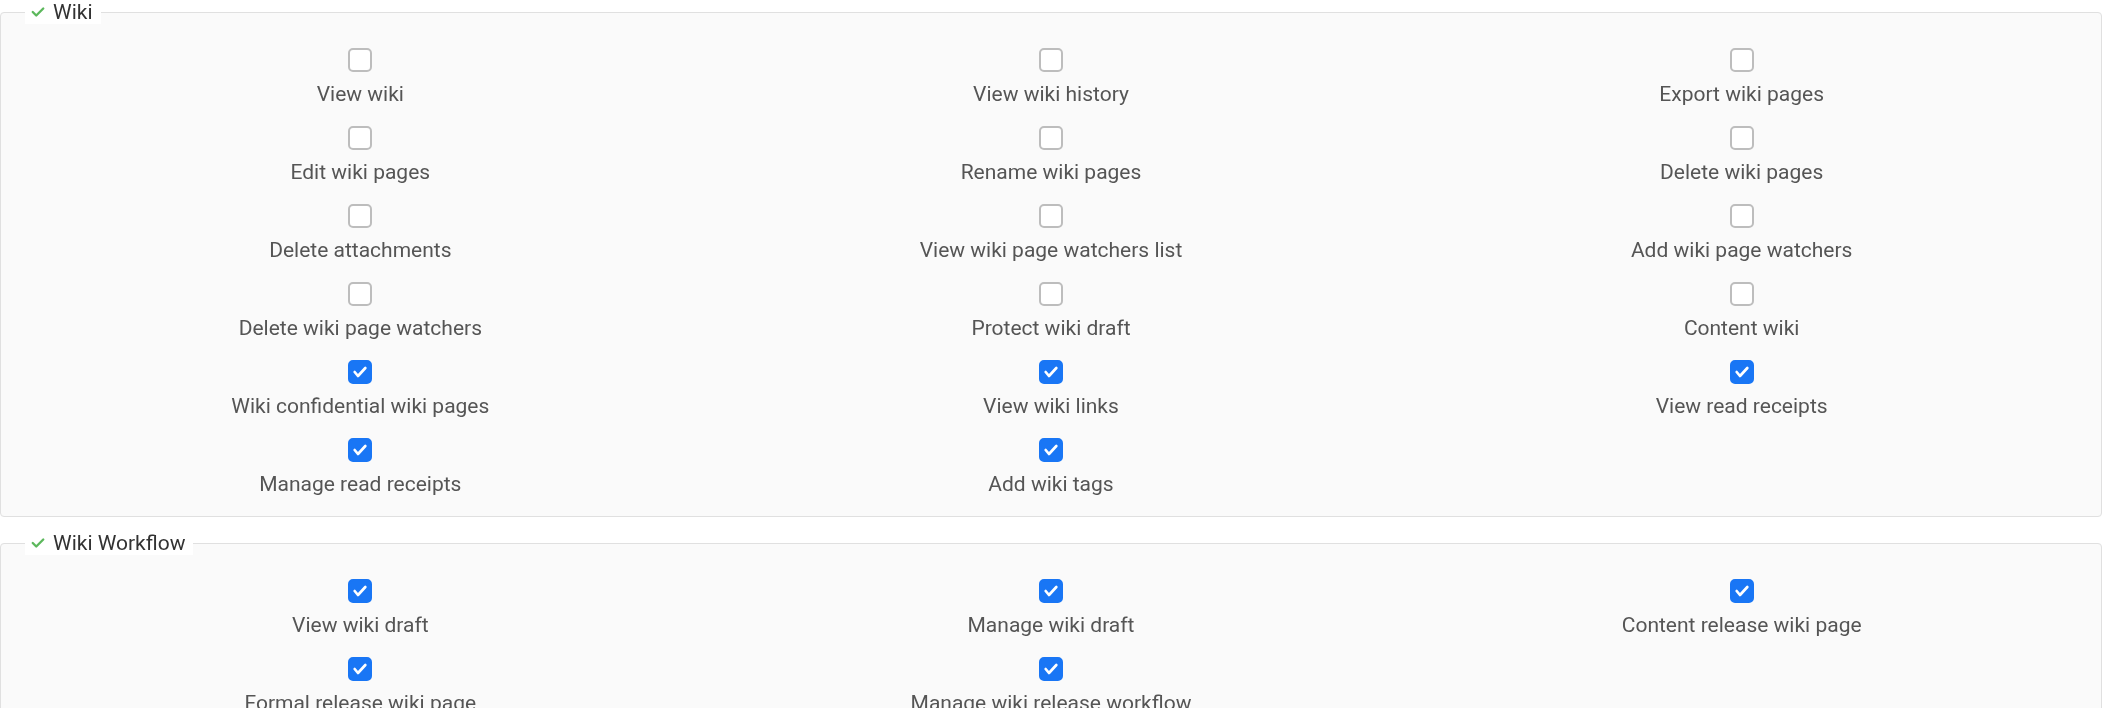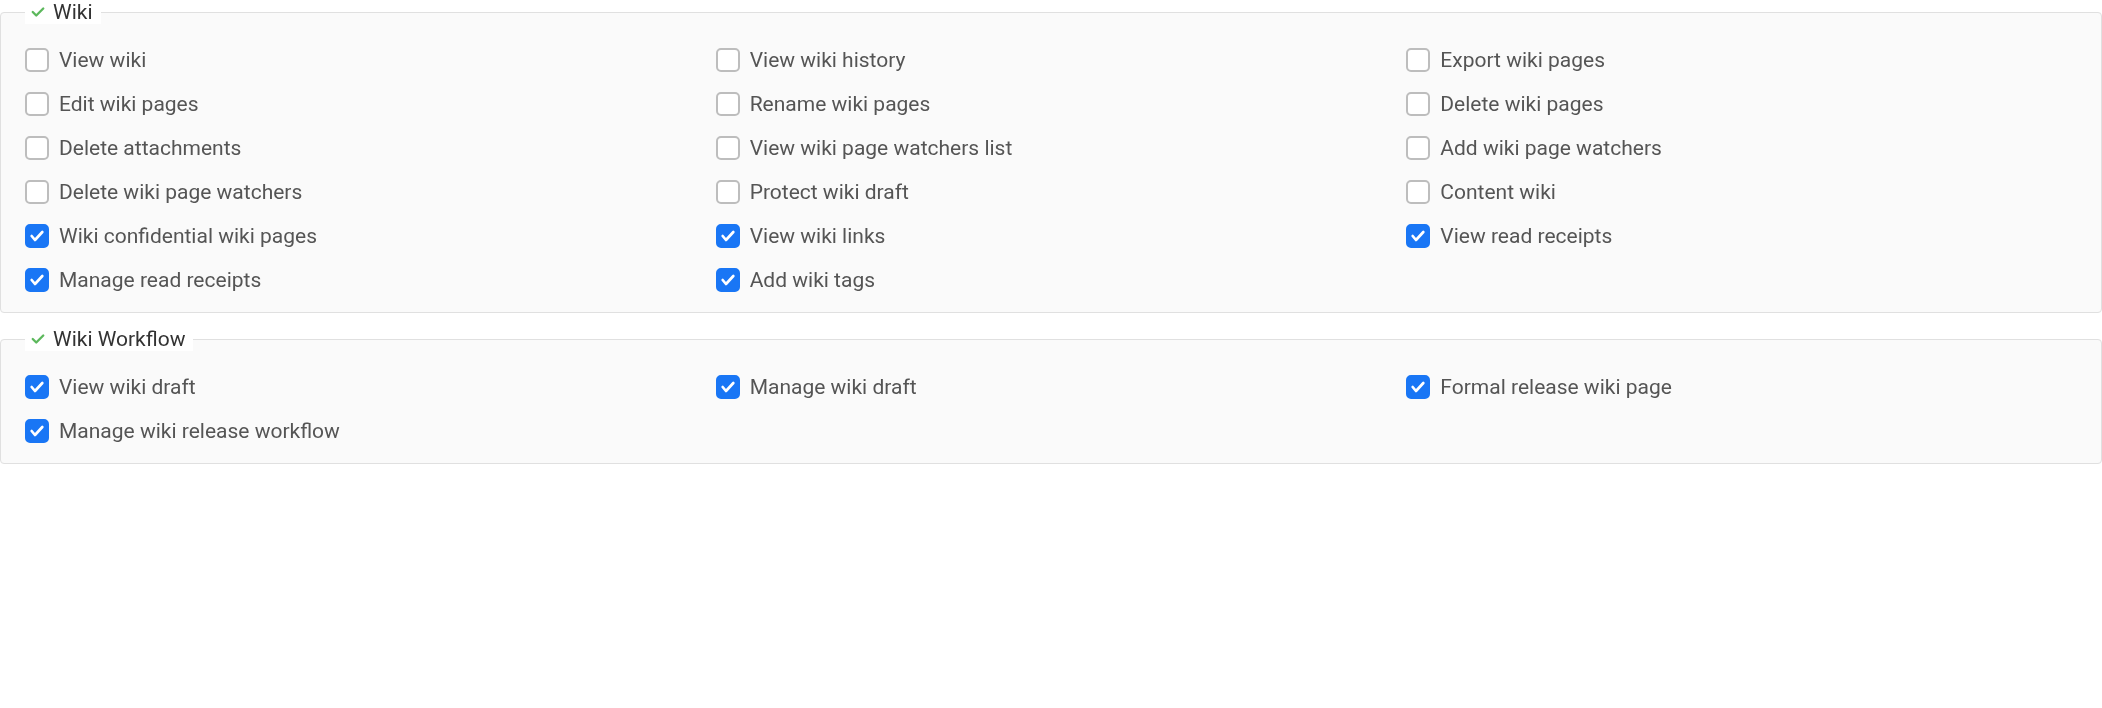--- a/index.html
+++ b/index.html
@@ -45,20 +45,21 @@
       display: grid;
       grid-template-columns: repeat(3, 1fr);
       column-gap: 20px;
       row-gap: 20px;
       margin-top: 10px;
     }
     .perm-item {
       display: flex;
       align-items: center;
       gap: 10px;
+      flex-direction: column;
     }
     .cb {
       width: 24px;
       height: 24px;
       border: 2px solid #bdbdbd;
       border-radius: 5px;
       background: #fff;
       display: inline-flex;
       align-items: center;
       justify-content: center;
@@ -211,20 +212,28 @@
             </svg>
           </span>
           <span class="perm-label">Manage wiki draft</span>
         </label>
         <label class="perm-item">
           <span class="cb checked" role="checkbox" aria-checked="true">
             <svg viewBox="0 0 24 24" fill="none" stroke="#fff" stroke-width="4" stroke-linecap="round" stroke-linejoin="round">
               <polyline points="4 12 9 18 20 6"></polyline>
             </svg>
           </span>
+          <span class="perm-label">Content release wiki page</span>
+        </label>
+        <label class="perm-item">
+          <span class="cb checked" role="checkbox" aria-checked="true">
+            <svg viewBox="0 0 24 24" fill="none" stroke="#fff" stroke-width="4" stroke-linecap="round" stroke-linejoin="round">
+              <polyline points="4 12 9 18 20 6"></polyline>
+            </svg>
+          </span>
           <span class="perm-label">Formal release wiki page</span>
         </label>
         <label class="perm-item">
           <span class="cb checked" role="checkbox" aria-checked="true">
             <svg viewBox="0 0 24 24" fill="none" stroke="#fff" stroke-width="4" stroke-linecap="round" stroke-linejoin="round">
               <polyline points="4 12 9 18 20 6"></polyline>
             </svg>
           </span>
           <span class="perm-label">Manage wiki release workflow</span>
         </label>

